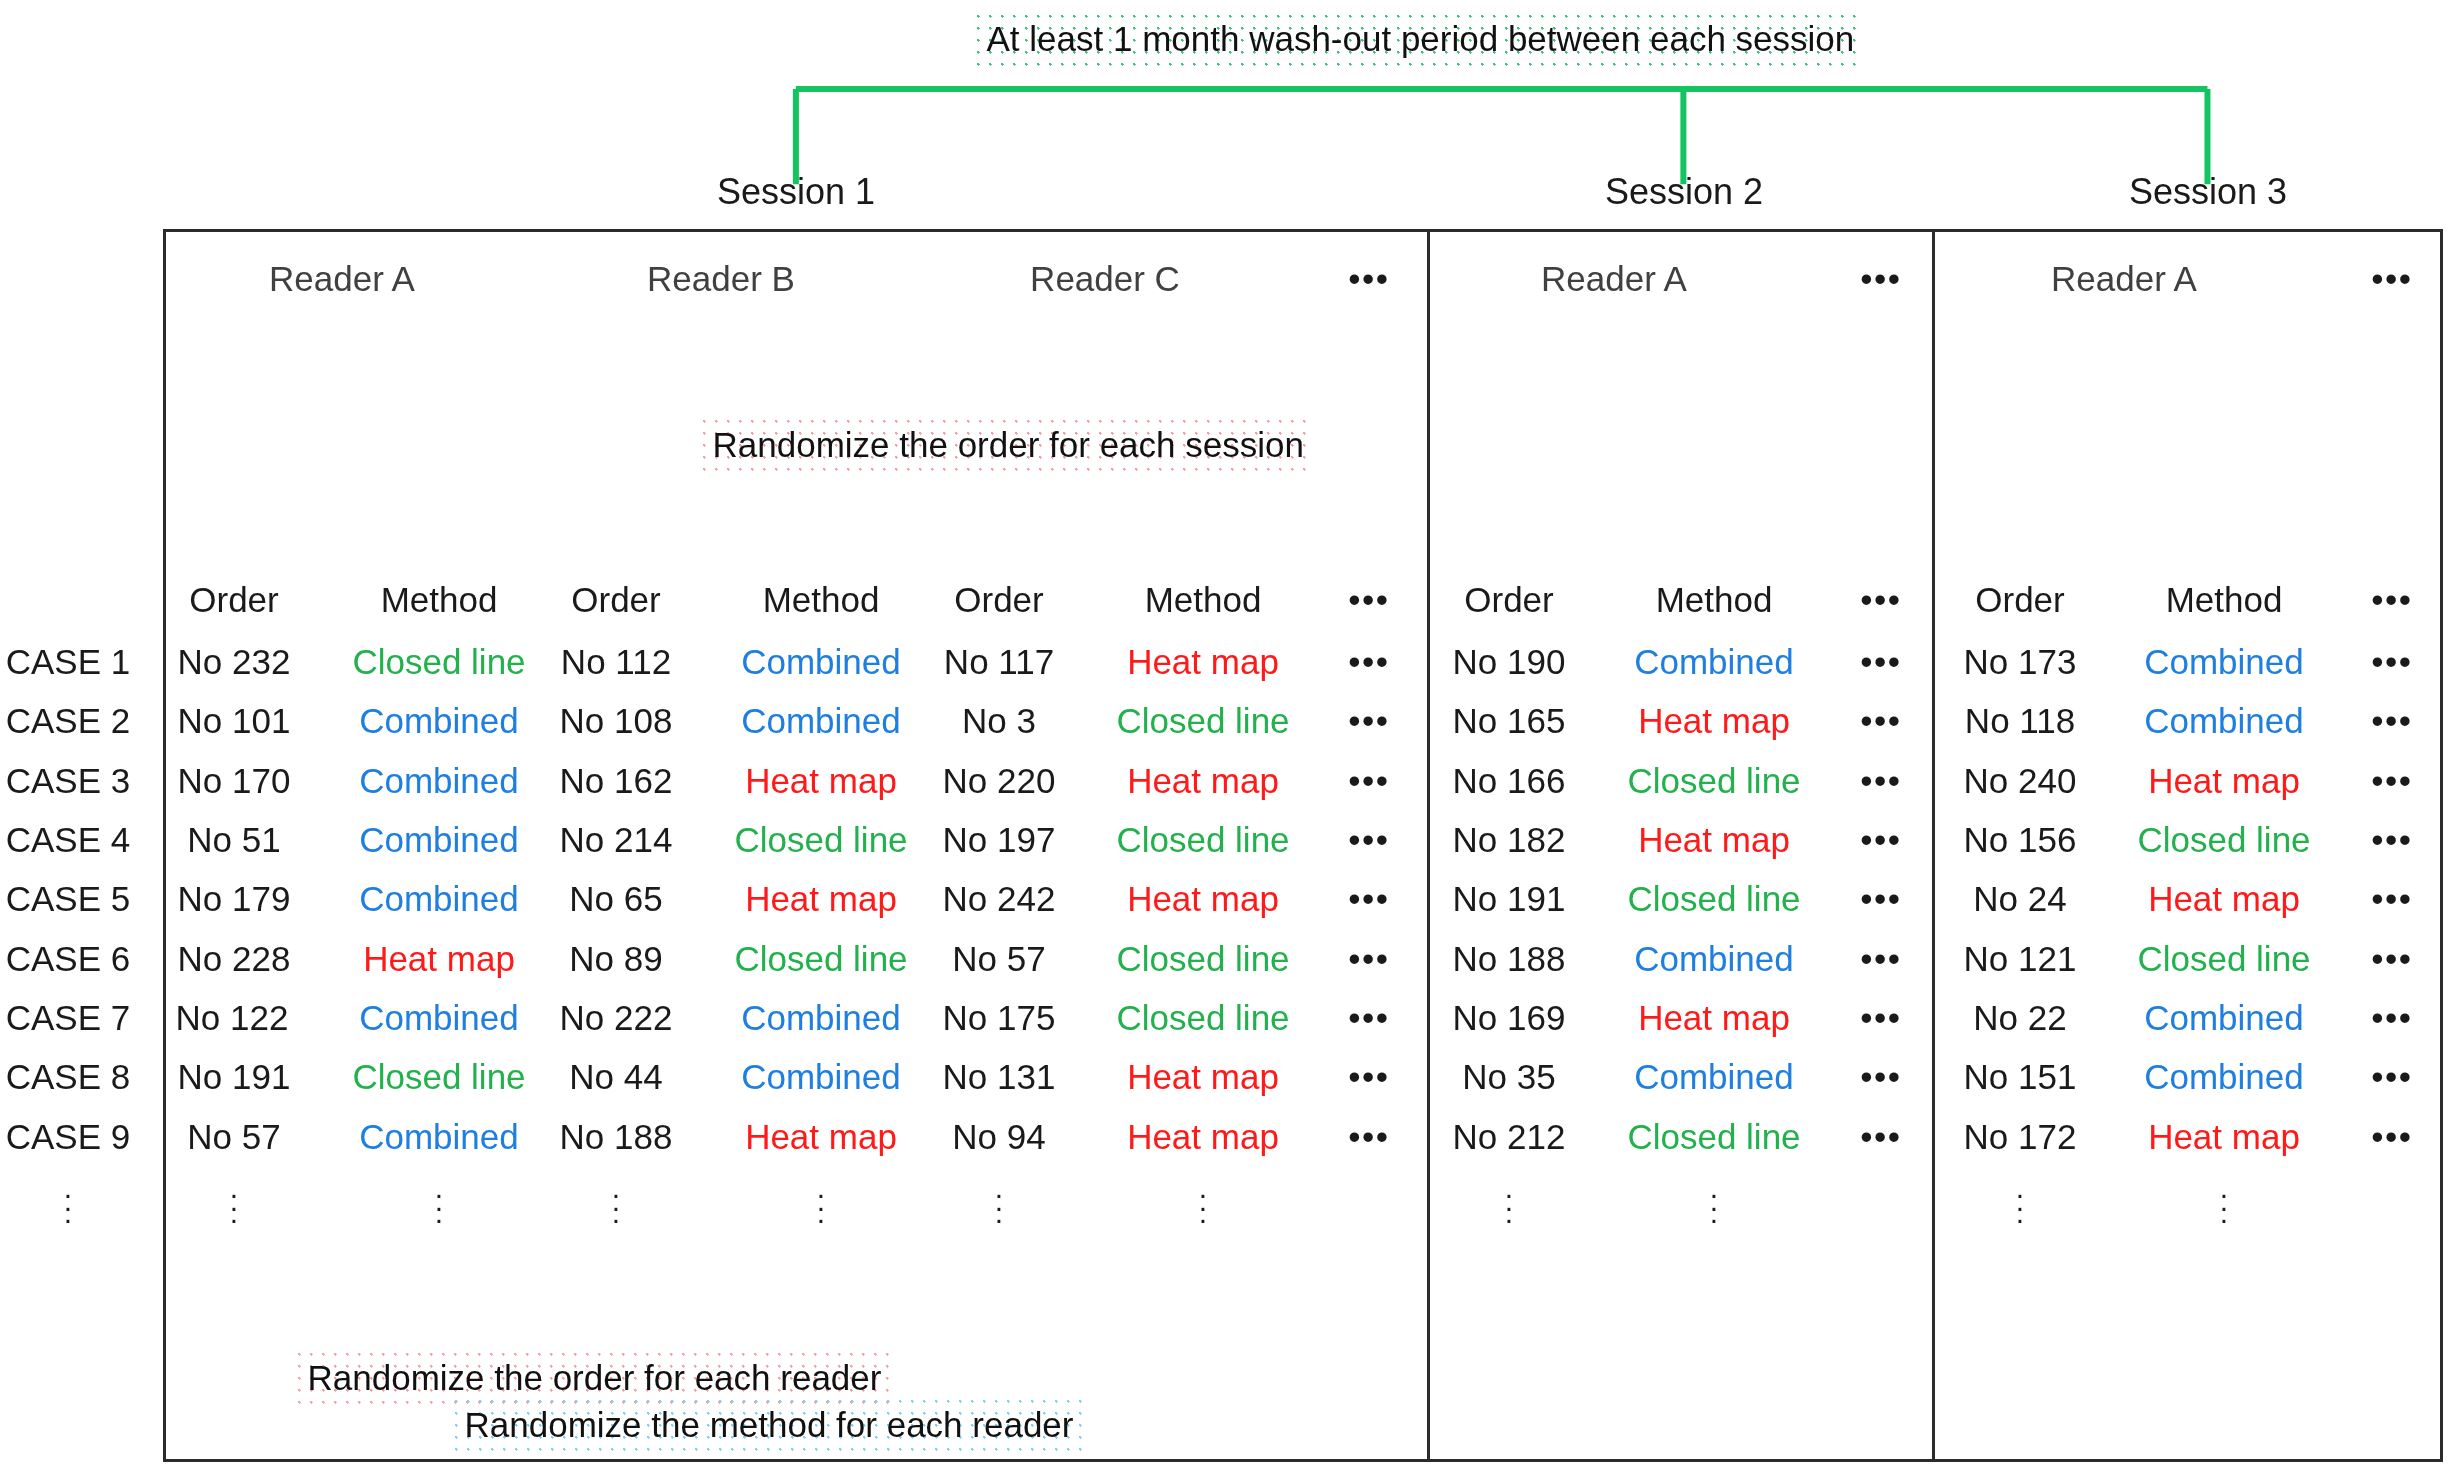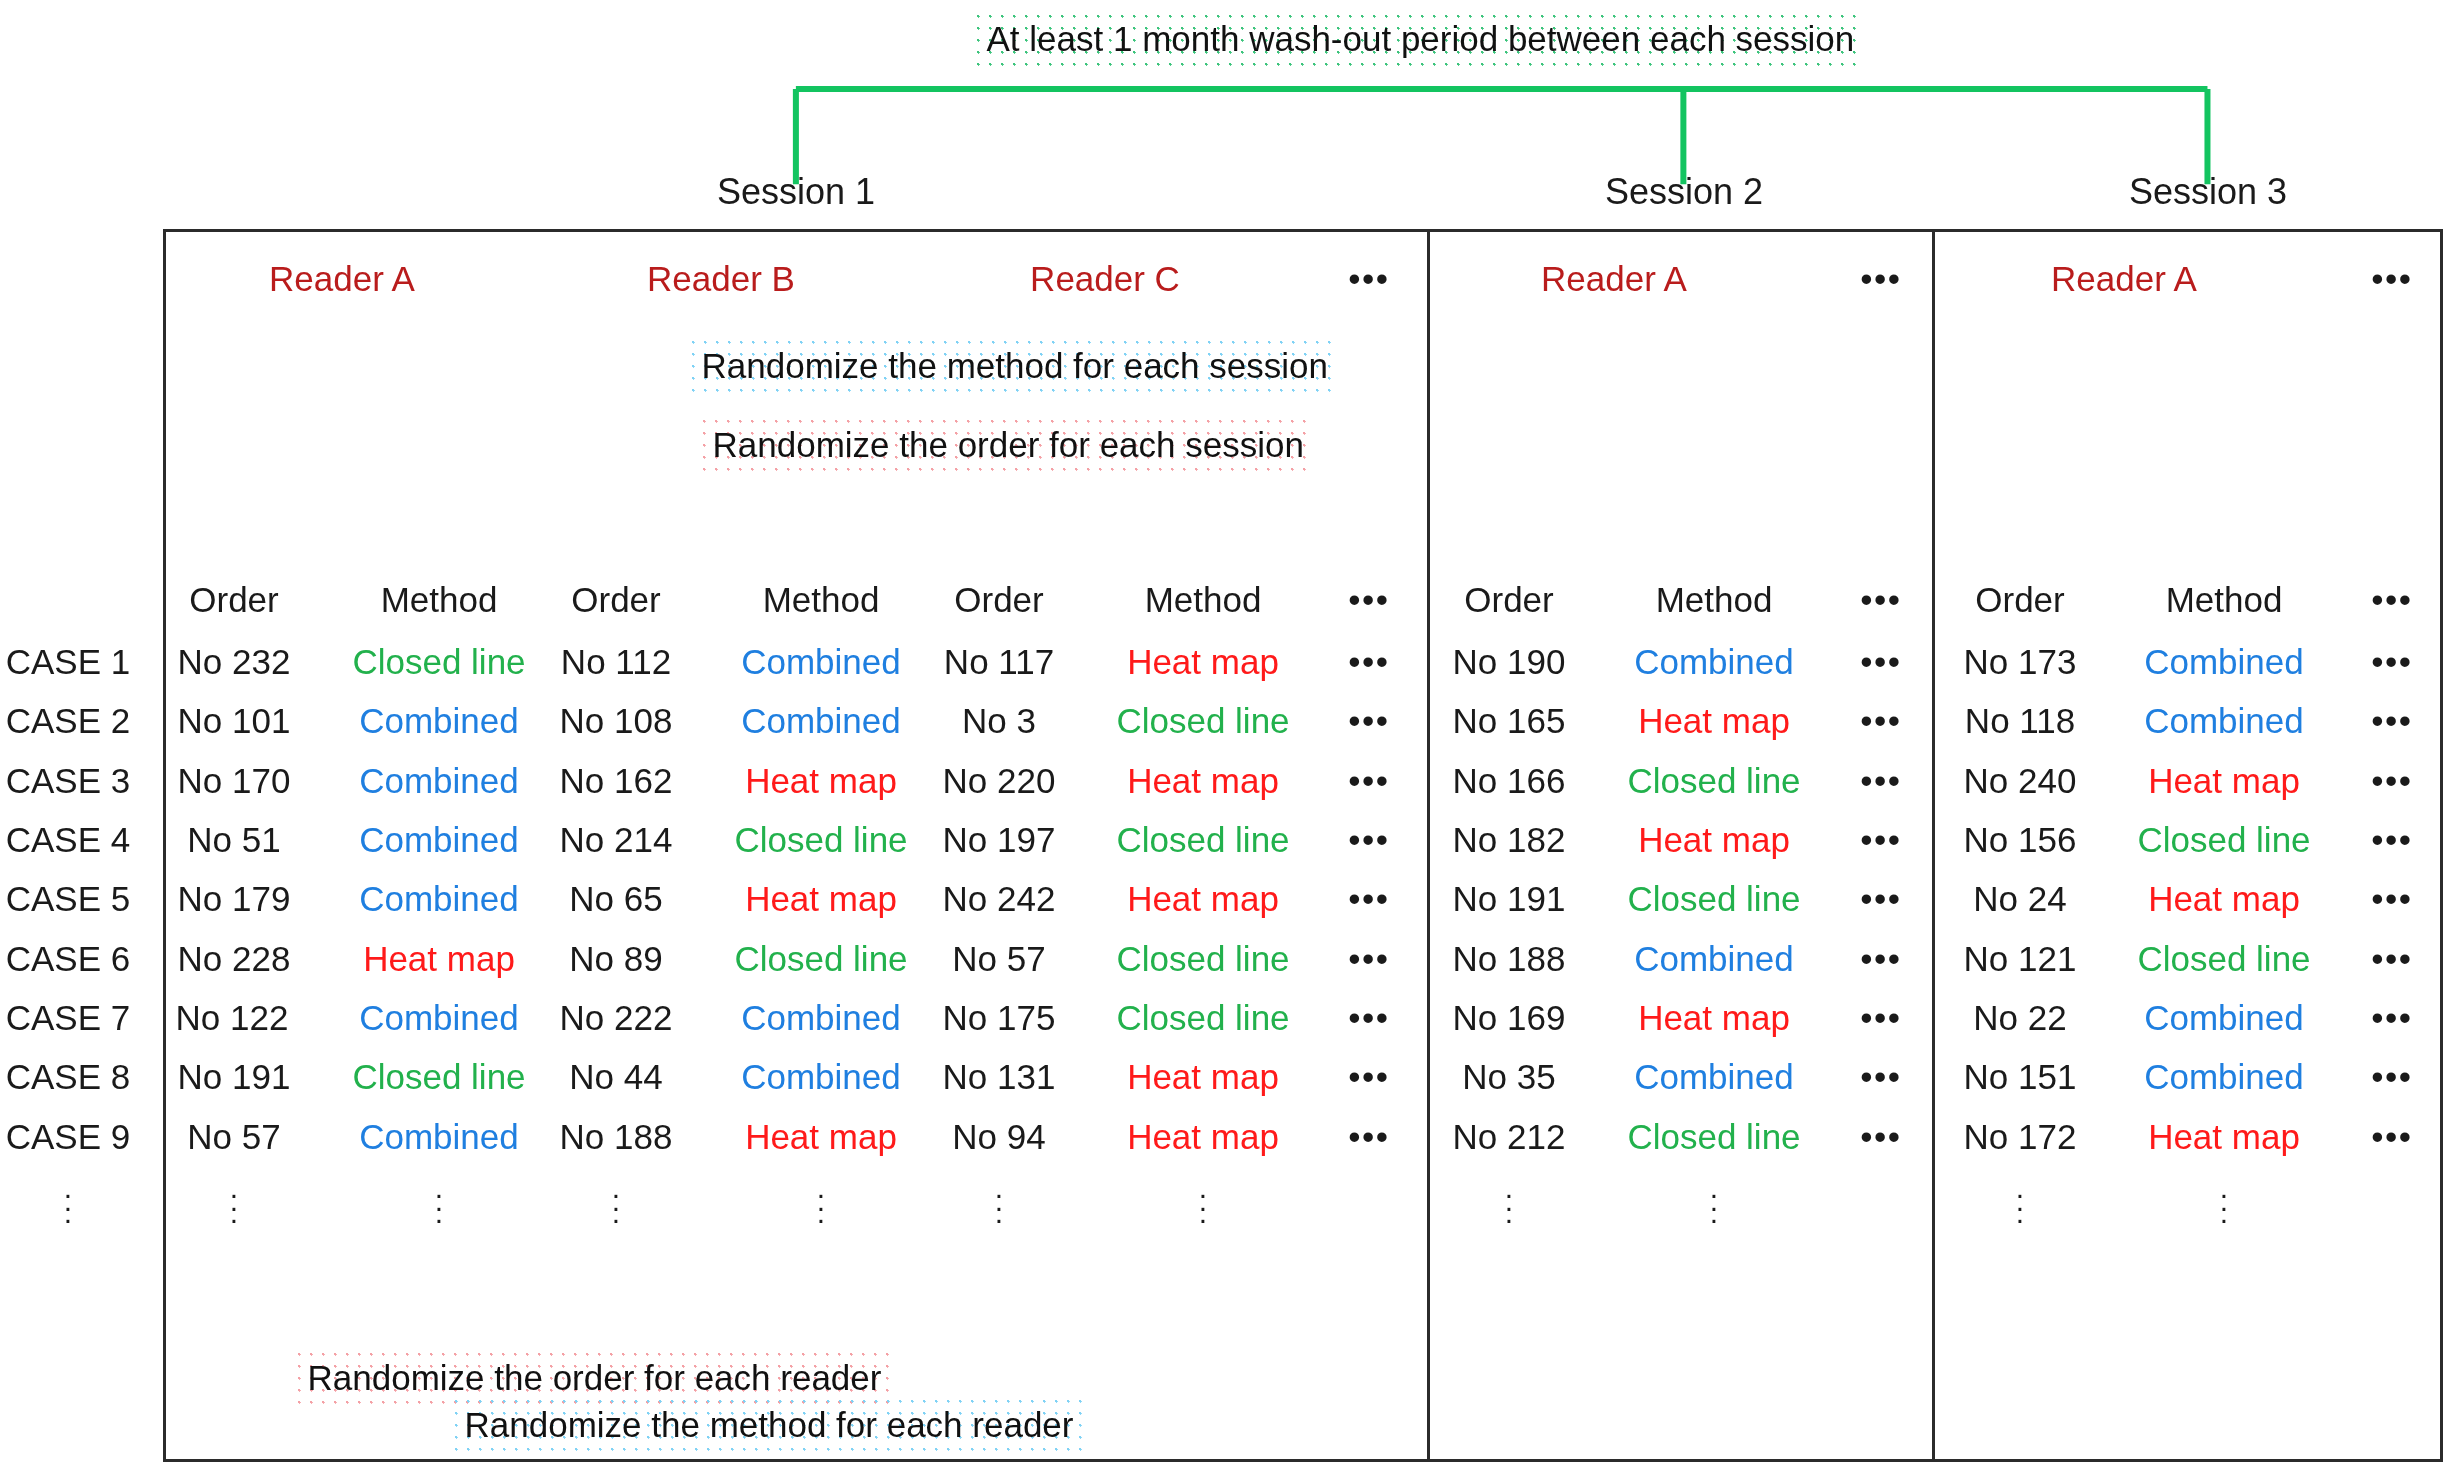--- a/index.html
+++ b/index.html
@@ -46,21 +46,21 @@
     border:3px solid #2b2b2b;
     box-sizing:border-box;
     background:#fff;
   }
   .vdiv{position:absolute;top:0;bottom:0;width:3px;background:#2b2b2b;}
 
   
   .reader-label{
     position:absolute;
     font-size:35px;
-    color:#b91c1c;
+    color:#404040;
     white-space:nowrap;
     transform:translateX(-50%);
   }
   .dots3{
     position:absolute;
     font-size:35px;
     color:#1a1a1a;
     letter-spacing:1.5px;
     white-space:nowrap;
     transform:translateX(-50%);
@@ -150,21 +150,20 @@
   <div class="reader-label" style="left:721px; top:259px;text-align:center;">Reader B</div>
   <div class="reader-label" style="left:1105px; top:259px;">Reader C</div>
   <div class="dots3" style="left:1369px; top:259px;">•••</div>
 
   <div class="reader-label" style="left:1614px; top:259px;">Reader A</div>
   <div class="dots3" style="left:1881px; top:259px;">•••</div>
 
   <div class="reader-label" style="left:2124px; top:259px;">Reader A</div>
   <div class="dots3" style="left:2392px; top:259px;">•••</div>
 
-  <div class="pill pill-blue" style="left:691px; top:340px;">Randomize the method for each session</div>
   <div class="pill pill-red" style="left:702px; top:419px;">Randomize the order for each session</div>
 
   <div class="colhead" style="left:234px;  top:580px;">Order</div>
   <div class="colhead" style="left:439px;  top:580px;">Method</div>
   <div class="colhead" style="left:616px;  top:580px;">Order</div>
   <div class="colhead" style="left:821px; top:580px;">Method</div>
   <div class="colhead" style="left:999px; top:580px;">Order</div>
   <div class="colhead" style="left:1203px; top:580px;">Method</div>
   <div class="dots3" style="left:1369px; top:580px;">•••</div>
 

